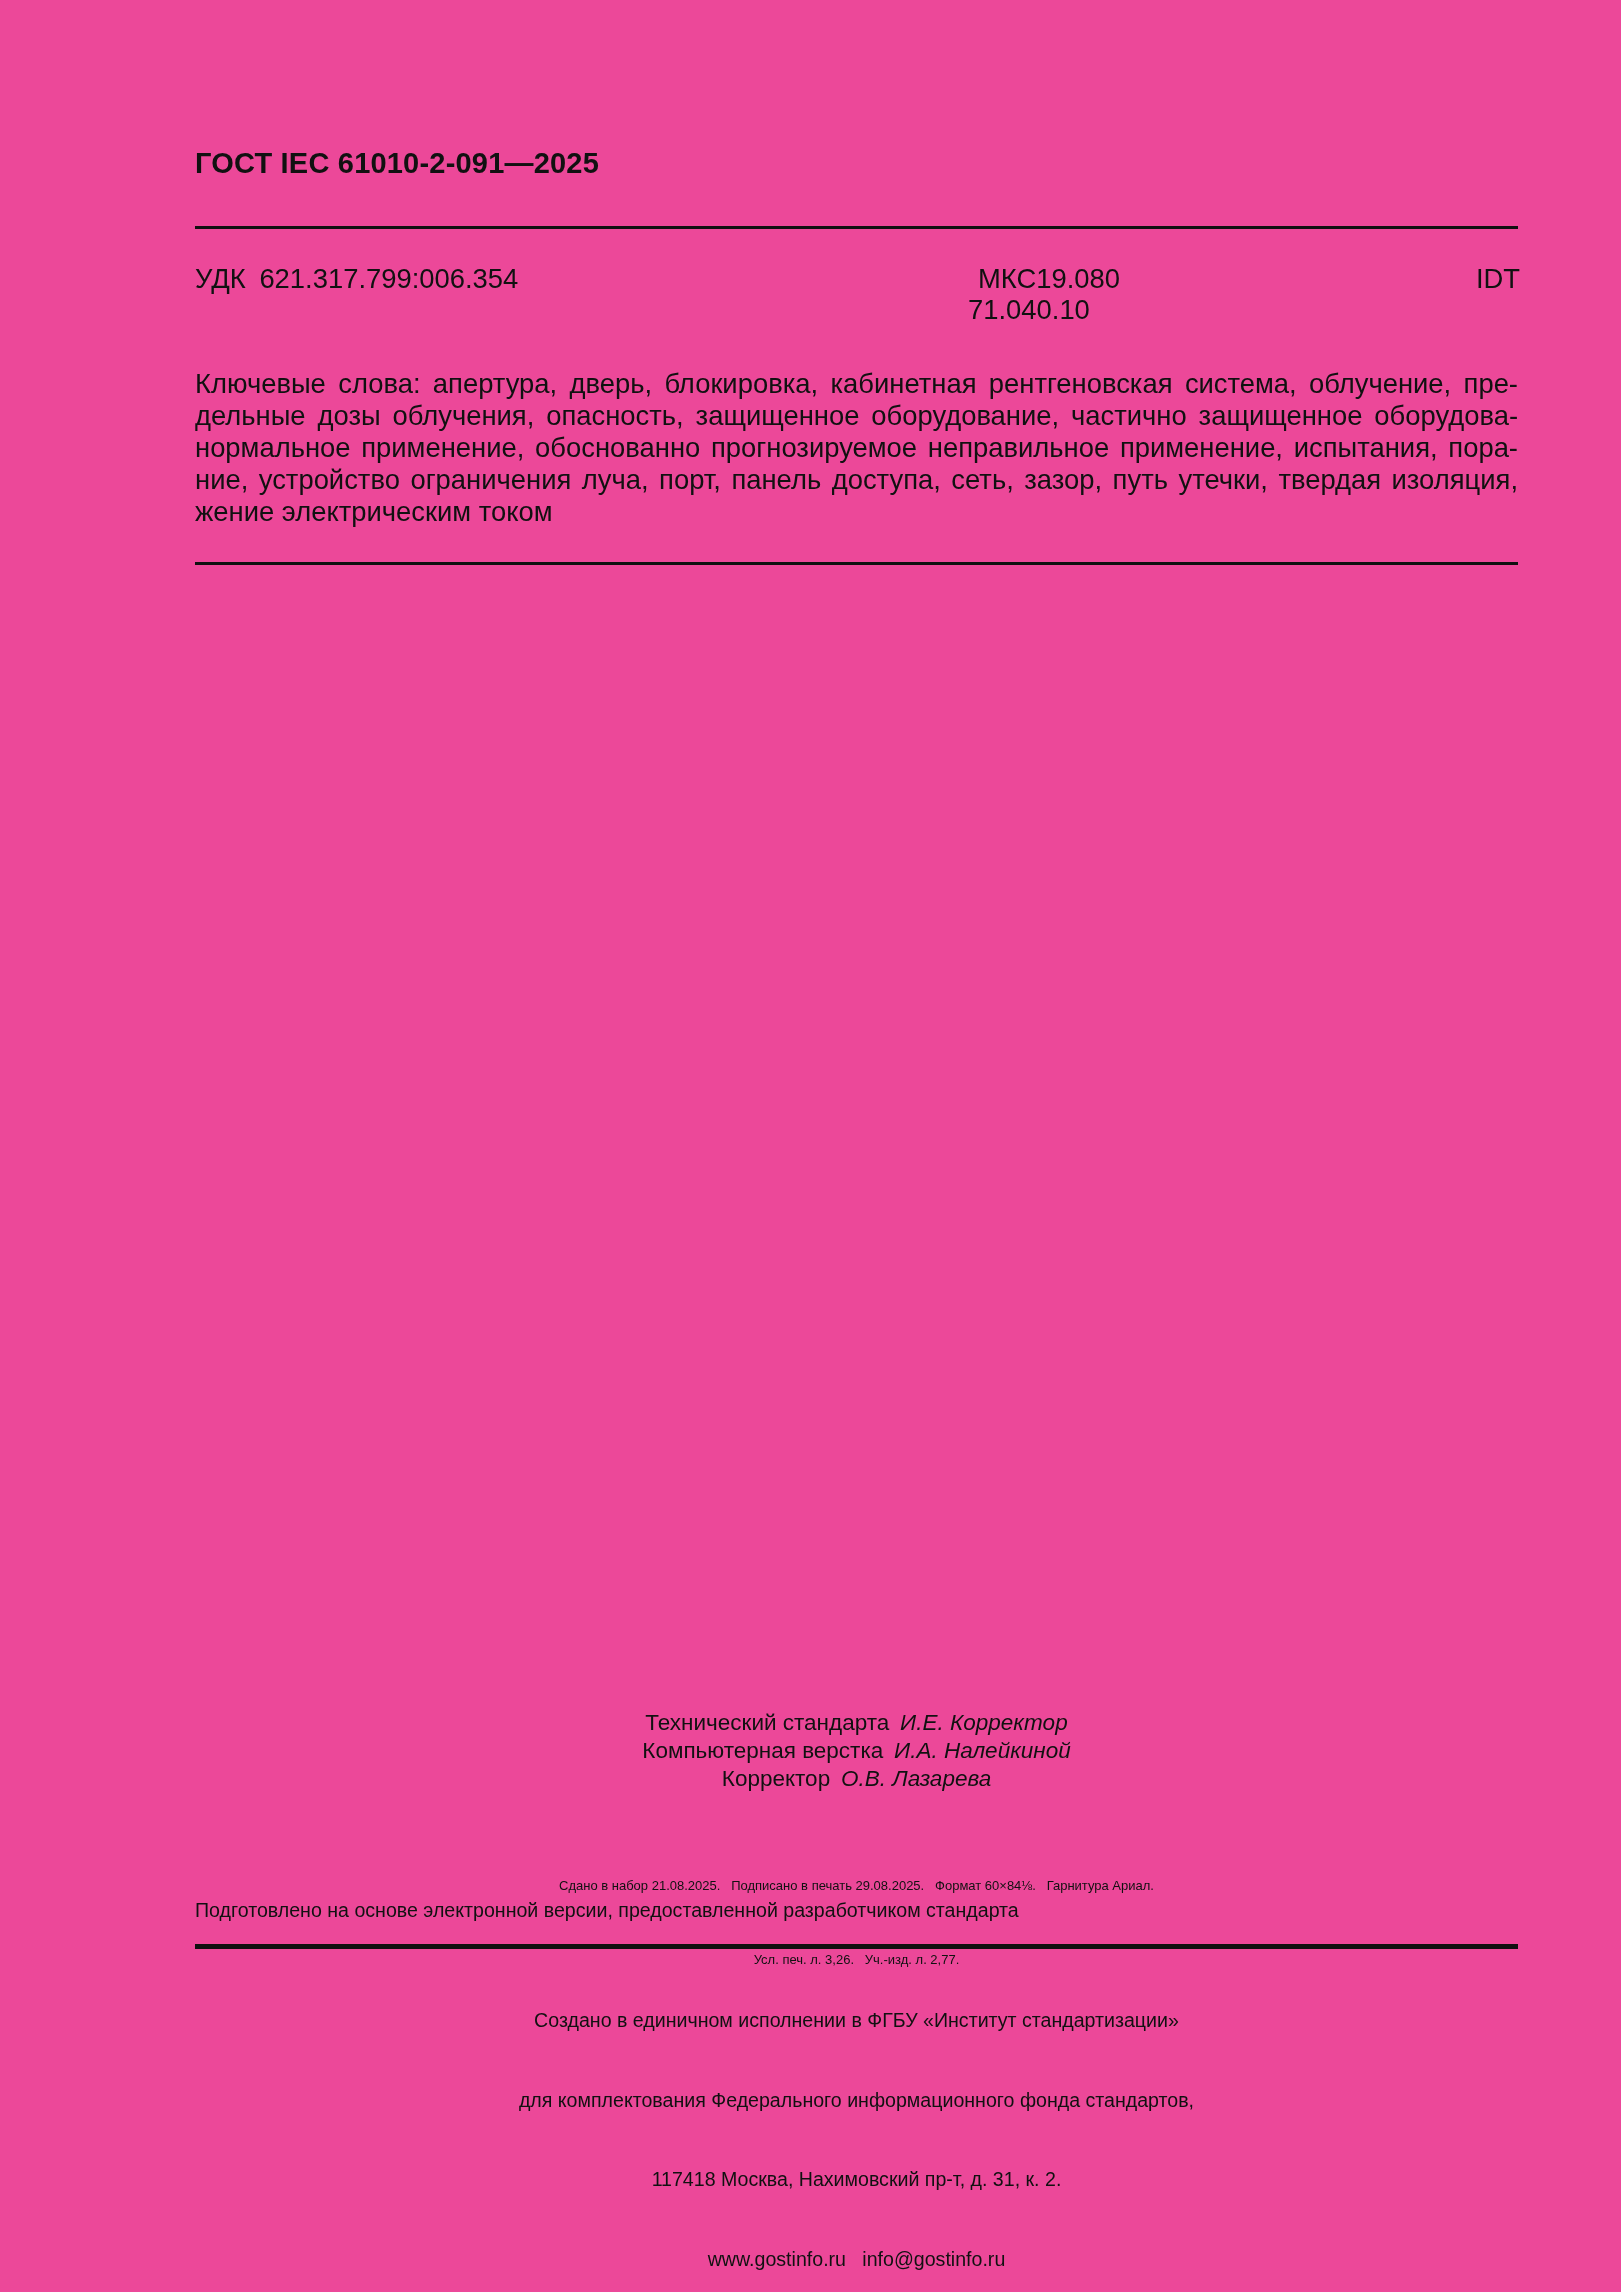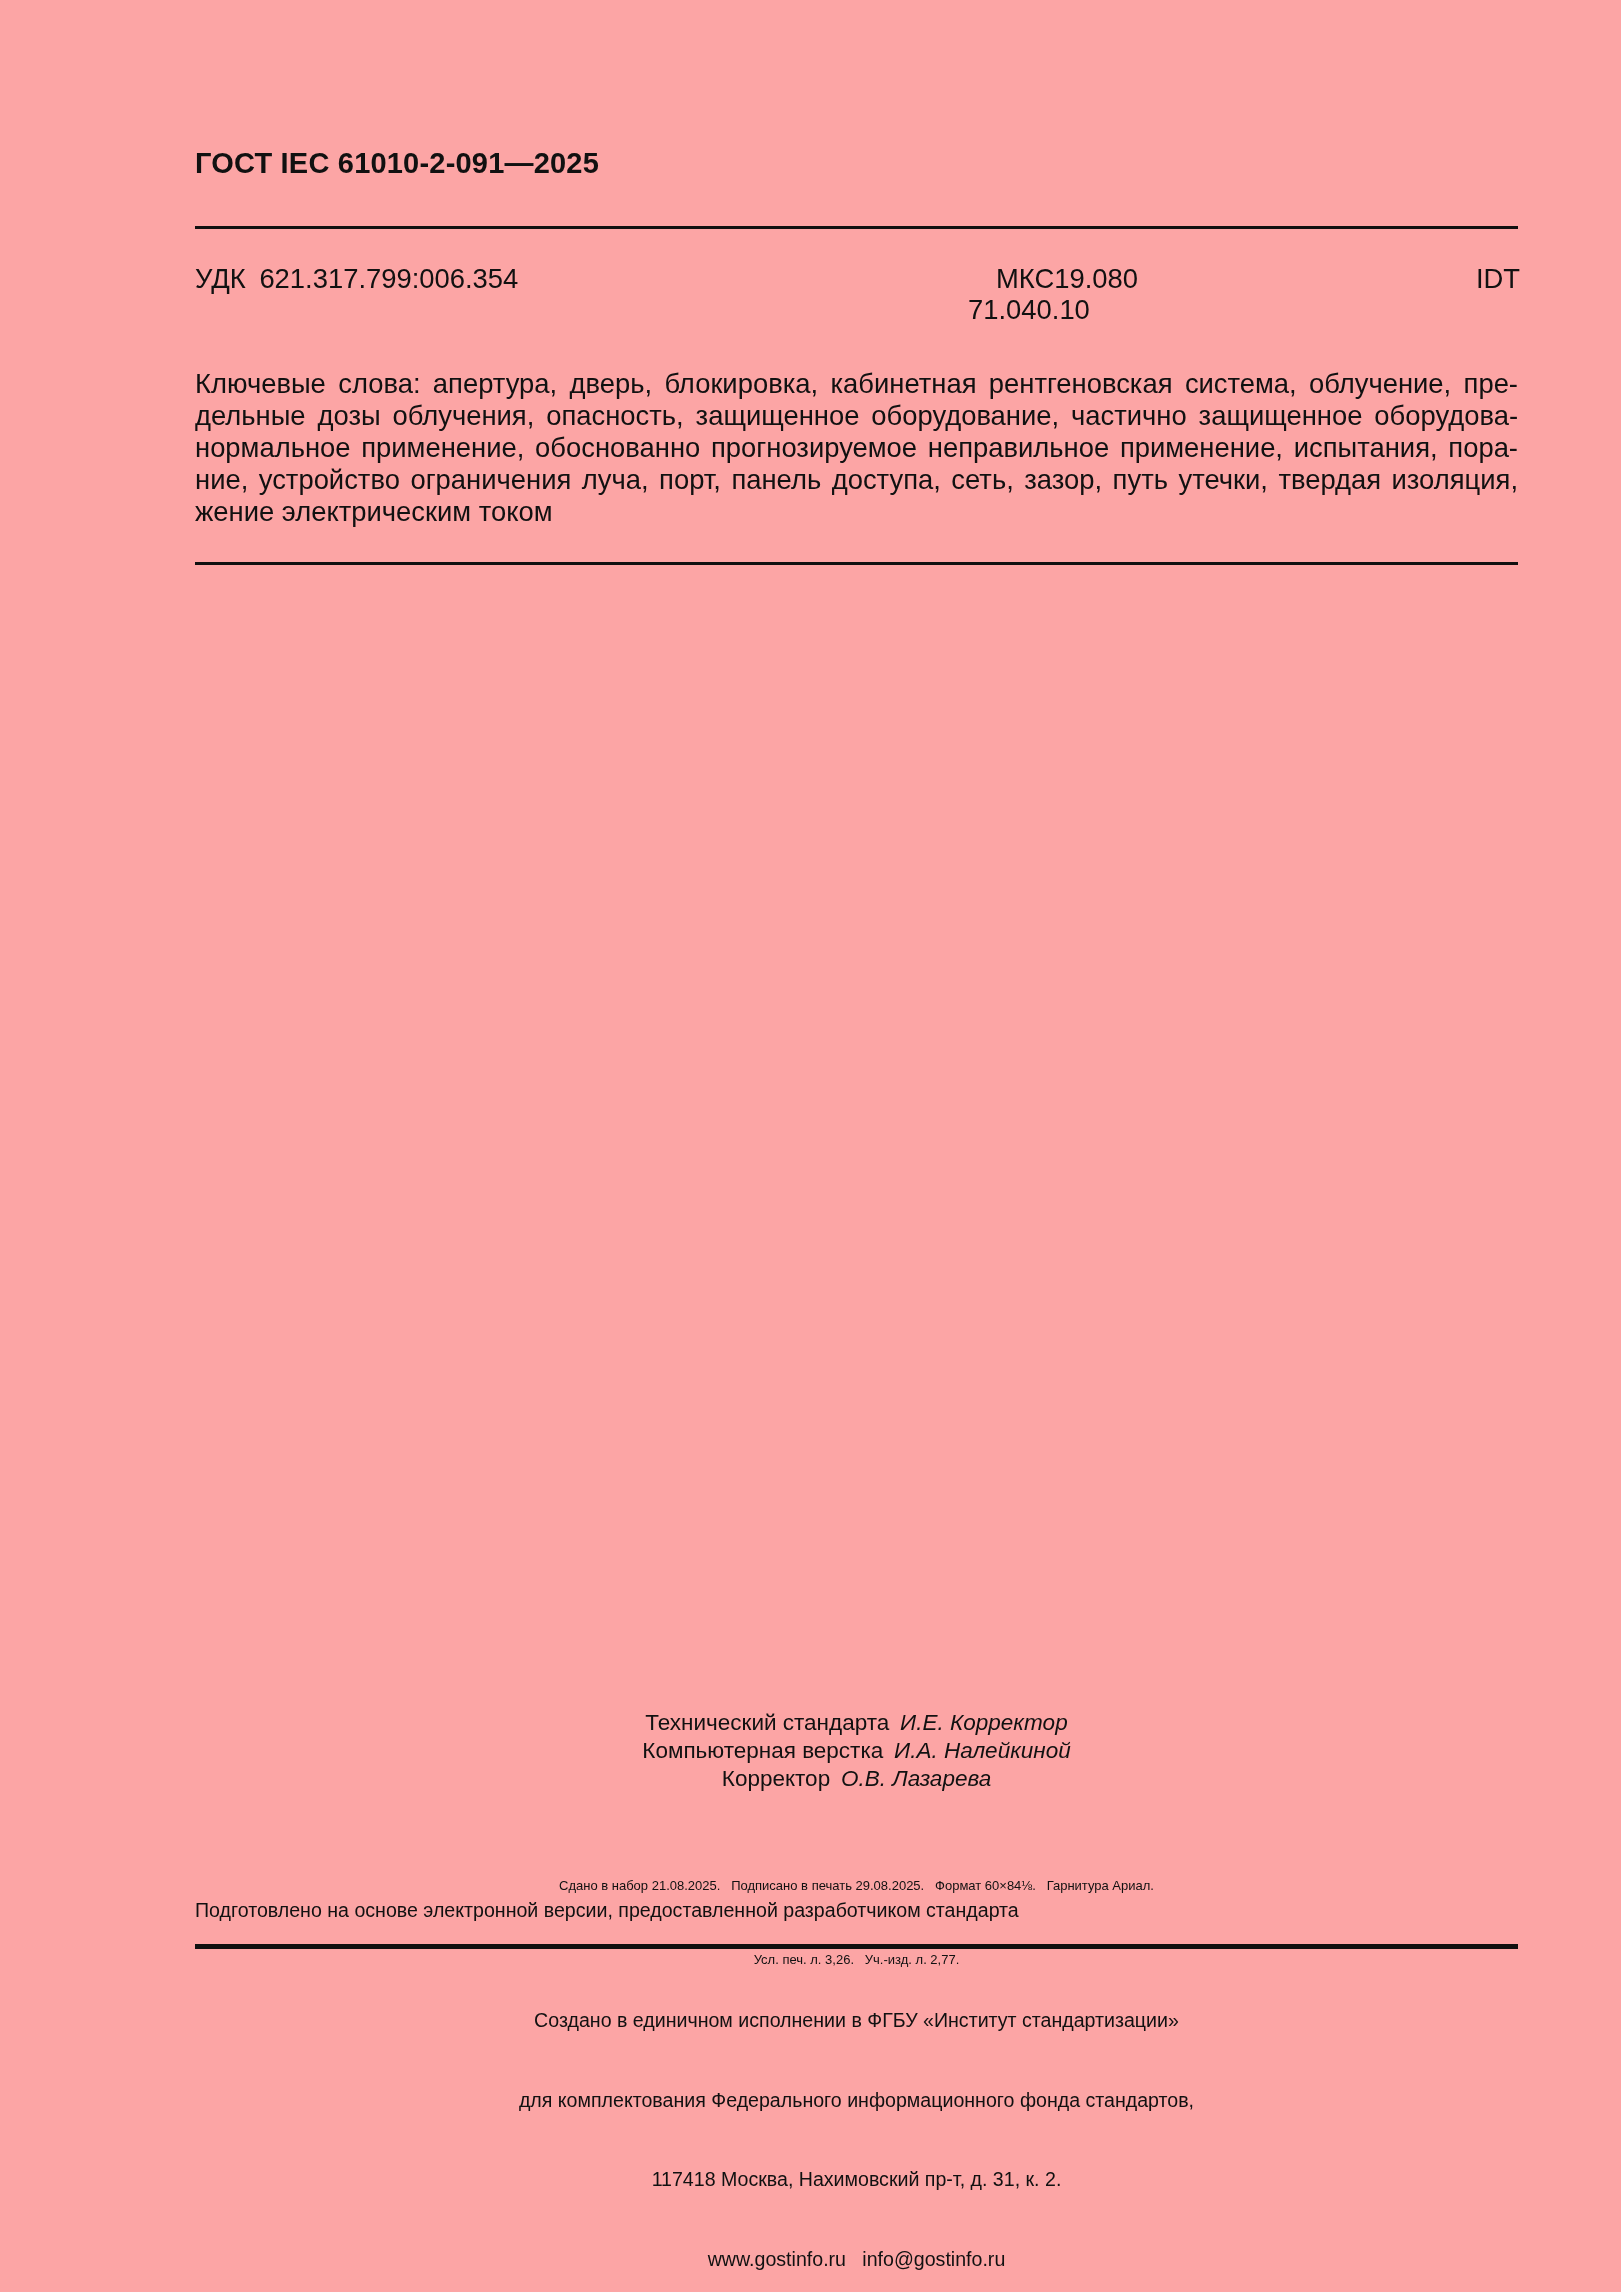--- a/index.html
+++ b/index.html
@@ -5,21 +5,21 @@
   html, body {
     margin: 0;
     padding: 0;
     background: #e8e8e8;
   }
   .page {
     position: relative;
     width: 1621px;
     height: 2293px;
     margin: 0 auto;
-    background: #fca5a5;
+    background: #ec4899;
     font-family: "Liberation Sans", sans-serif;
     color: #111111;
     overflow: hidden;
   }
   .doc-code {
     position: absolute;
     left: 195px;
     top: 147px;
     font-size: 29px;
     font-weight: bold;
@@ -47,21 +47,21 @@
   .mks {
     position: absolute;
     left: 968px;
     top: 263px;
     width: 152px;
     font-size: 27.4px;
     line-height: 31px;
   }
   .mks-row1 {
     display: flex;
-    justify-content: center;
+    justify-content: flex-end;
     margin-left: 46px;
   }
   .mks-row2 { text-align: left; }
   .idt {
     position: absolute;
     right: 101px;
     top: 263px;
     font-size: 27.4px;
   }
 

